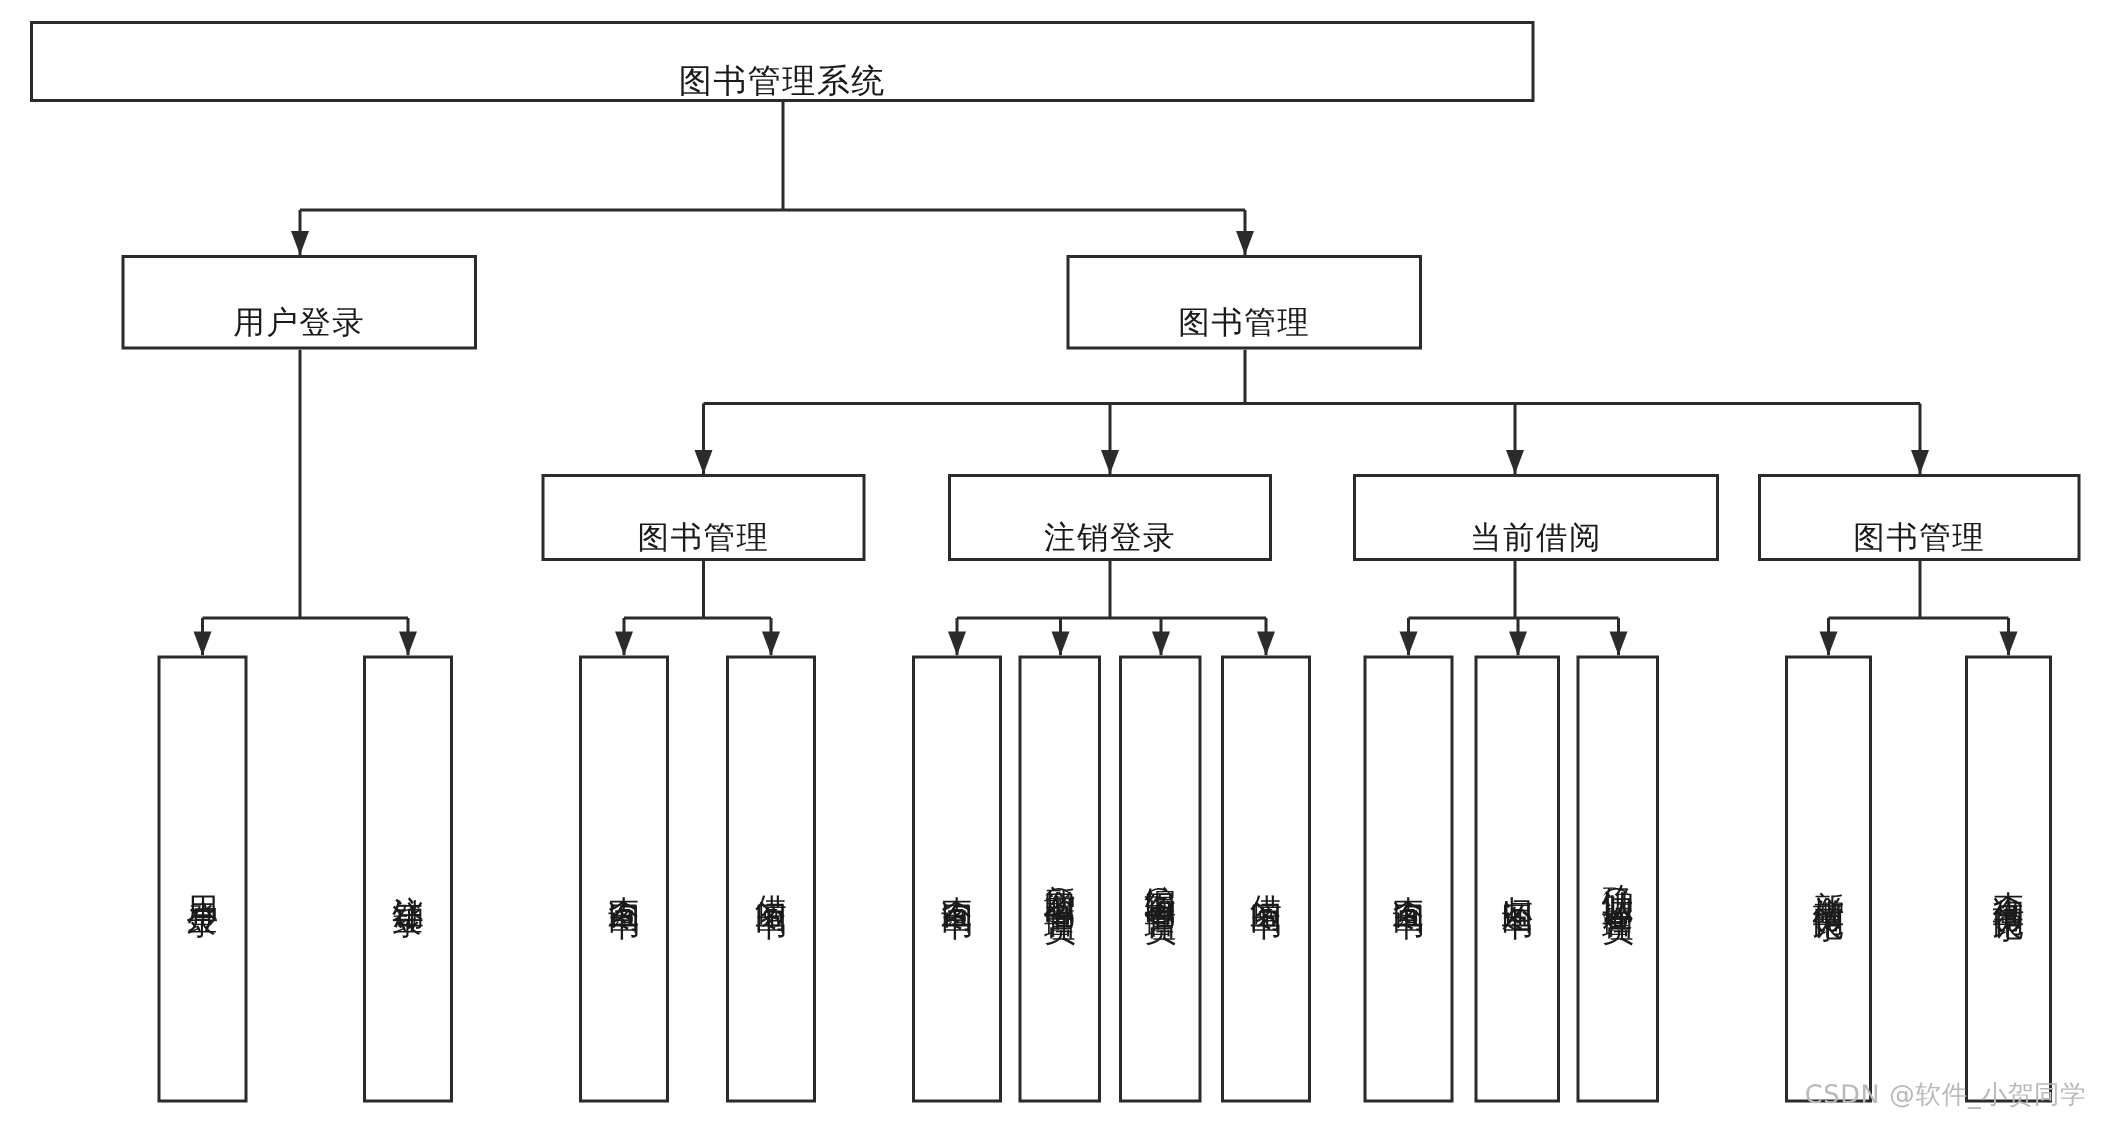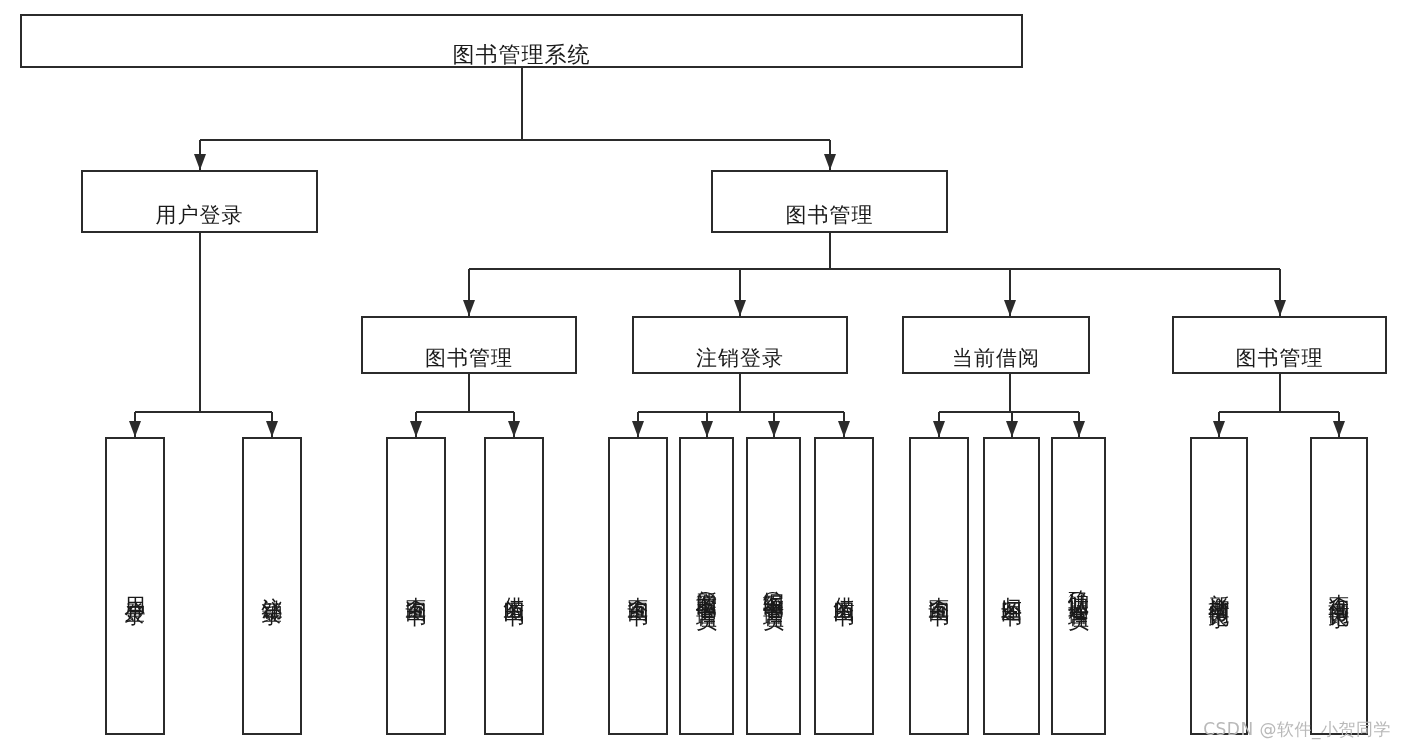--- a/index.html
+++ b/index.html
@@ -148,21 +148,21 @@
       </div>
       <div class="node horiz" style="left: 711px; top: 170px; width: 237px; height: 63px;">
         <span class="label">图书管理</span>
       </div>
       <div class="node horiz" style="left: 361px; top: 316px; width: 216px; height: 58px;">
         <span class="label">图书管理</span>
       </div>
       <div class="node horiz" style="left: 632px; top: 316px; width: 216px; height: 58px;">
         <span class="label">注销登录</span>
       </div>
-      <div class="node horiz" style="left: 902px; top: 316px; width: 188px; height: 58px;">
+      <div class="node horiz" style="left: 902px; top: 316px; width: 244px; height: 58px;">
         <span class="label">当前借阅</span>
       </div>
       <div class="node horiz" style="left: 1172px; top: 316px; width: 215px; height: 58px;">
         <span class="label">图书管理</span>
       </div>
       <div class="node vert" style="left: 105px; top: 437px; width: 60px; height: 298px;">
         <span class="label">用户登录</span>
       </div>
       <div class="node vert" style="left: 242px; top: 437px; width: 60px; height: 298px;">
         <span class="label">注销登录</span>

